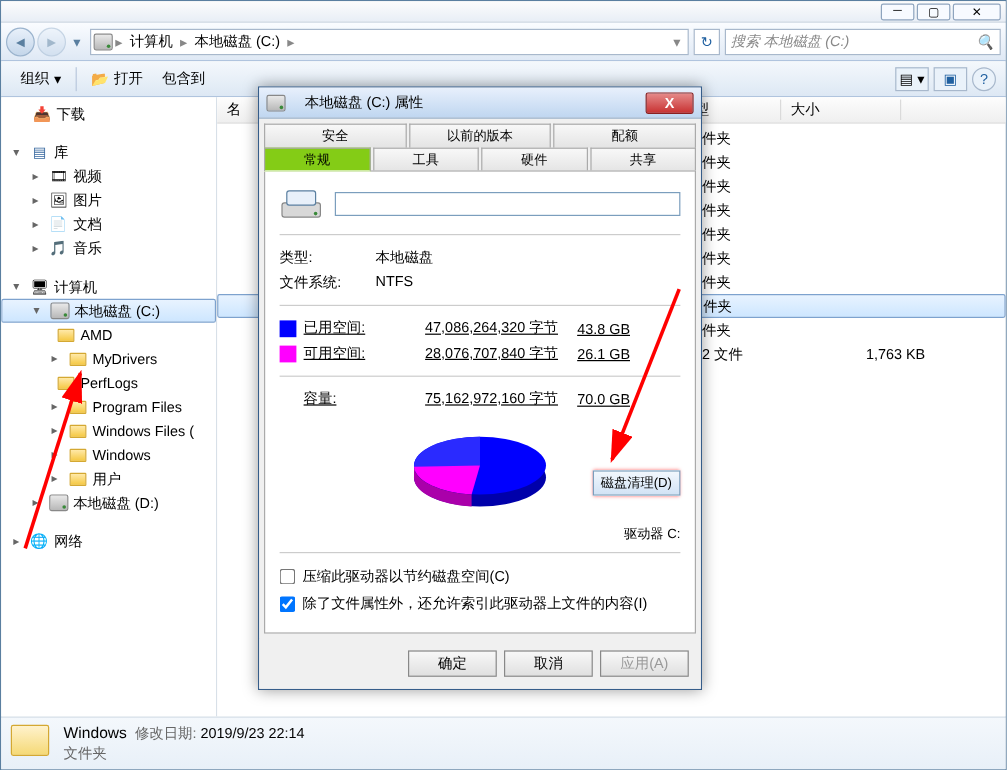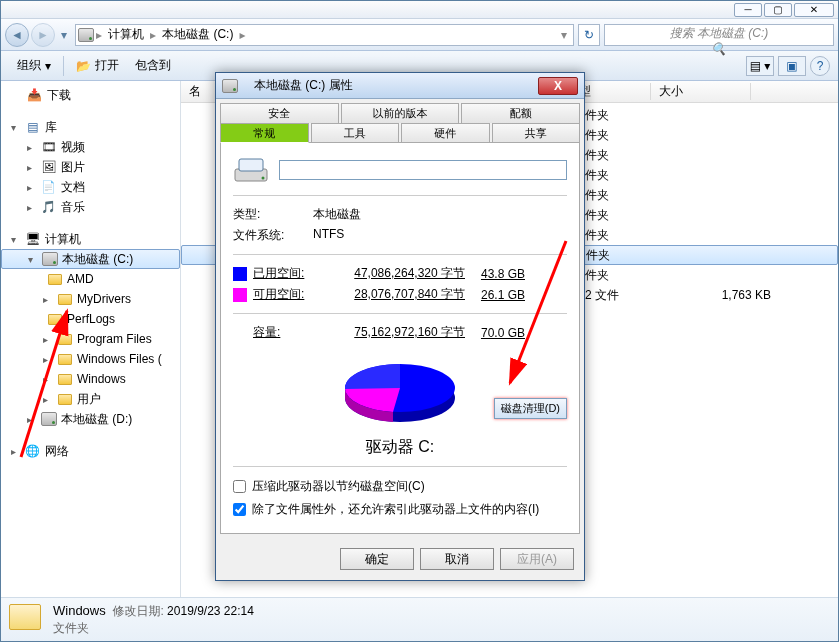--- a/index.html
+++ b/index.html
@@ -13,21 +13,21 @@
 .win-btn.close { width: 40px; }
 
 
 .navbar { height: 32px; background: linear-gradient(to bottom, #fafcff, #dfe9f5); display: flex; align-items: center; padding: 0 4px; border-bottom: 1px solid #b0c4de; }
 .nav-arrow { width: 24px; height: 24px; border-radius: 50%; background: linear-gradient(to bottom, #e8f0fa, #c4d6ea); border: 1px solid #9ab3cd; display: flex; align-items: center; justify-content: center; margin-right: 2px; color: #5a7fa0; }
 .nav-dropdown { width: 14px; height: 20px; display: flex; align-items: center; justify-content: center; color: #5a7fa0; }
 .breadcrumb-bar { flex: 1; height: 22px; background: #fff; border: 1px solid #a8b8cc; margin: 0 4px; display: flex; align-items: center; padding: 0 2px; }
 .breadcrumb-bar .crumb { padding: 0 4px; display: flex; align-items: center; }
 .breadcrumb-bar .sep { color: #888; padding: 0 2px; }
 .nav-refresh { width: 22px; height: 22px; border: 1px solid #a8b8cc; background: #fff; display: flex; align-items: center; justify-content: center; }
-.search-bar { width: 230px; height: 22px; background: #fff; border: 1px solid #a8b8cc; margin-left: 4px; display: flex; align-items: center; padding: 0 4px; color: #888; font-style: italic; justify-content: space-between; flex-direction: column; }
+.search-bar { width: 230px; height: 22px; background: #fff; border: 1px solid #a8b8cc; margin-left: 4px; display: flex; align-items: center; padding: 0 4px; color: #888; font-style: italic; justify-content: space-between; }
 
 
 .toolbar { height: 30px; background: linear-gradient(to bottom, #f4f8fc, #dde8f4); border-bottom: 1px solid #b0c4de; display: flex; align-items: center; padding: 0 8px; }
 .tool-btn { padding: 3px 8px; display: flex; align-items: center; gap: 4px; }
 .tool-sep { border-left: 1px solid #b8c8dc; height: 20px; margin: 0 4px; }
 .toolbar-right { margin-left: auto; display: flex; align-items: center; gap: 4px; }
 .view-btn { width: 28px; height: 20px; border: 1px solid #a8b8cc; background: #eaf2fa; display: flex; align-items: center; justify-content: center; }
 
 
 .content { display: flex; height: 516px; }
@@ -74,21 +74,21 @@
 .prop-label { width: 80px; }
 .prop-val { flex: 1; }
 
 .space-row { display: flex; align-items: center; padding: 2px 0; font-size: 12px; text-decoration: underline; }
 .space-swatch { width: 14px; height: 14px; margin-right: 6px; }
 .space-label { width: 72px; }
 .space-bytes { width: 140px; text-align: right; }
 .space-gb { width: 60px; text-align: right; padding-left: 8px; }
 
 .pie-wrap { display: flex; align-items: center; justify-content: center; margin: 10px 0 4px 0; position: relative; }
-.pie-caption { text-align: center; font-size: 16px; margin-top: 4px; }
+.pie-caption { text-align: right; font-size: 11px; margin-top: 4px; }
 .disk-cleanup-btn { position: absolute; right: 12px; bottom: 114px; padding: 2px 6px; border: 1px solid #7b9ebd; background: linear-gradient(to bottom, #f2f7fd, #d2e3f5); font-size: 11px; box-shadow: 0 0 3px rgba(255,0,0,0.6); }
 
 .check-row { display: flex; align-items: center; gap: 6px; padding: 3px 0; font-size: 12px; }
 .check-row input { width: 13px; height: 13px; }
 
 .dialog-footer { display: flex; justify-content: flex-end; gap: 6px; padding: 10px; background: #f0f0f0; }
 .dlg-btn { width: 74px; height: 22px; border: 1px solid #888; background: linear-gradient(to bottom, #f8f8f8, #e0e0e0); font-size: 12px; }
 .dlg-btn:disabled { color: #999; }
 
 

